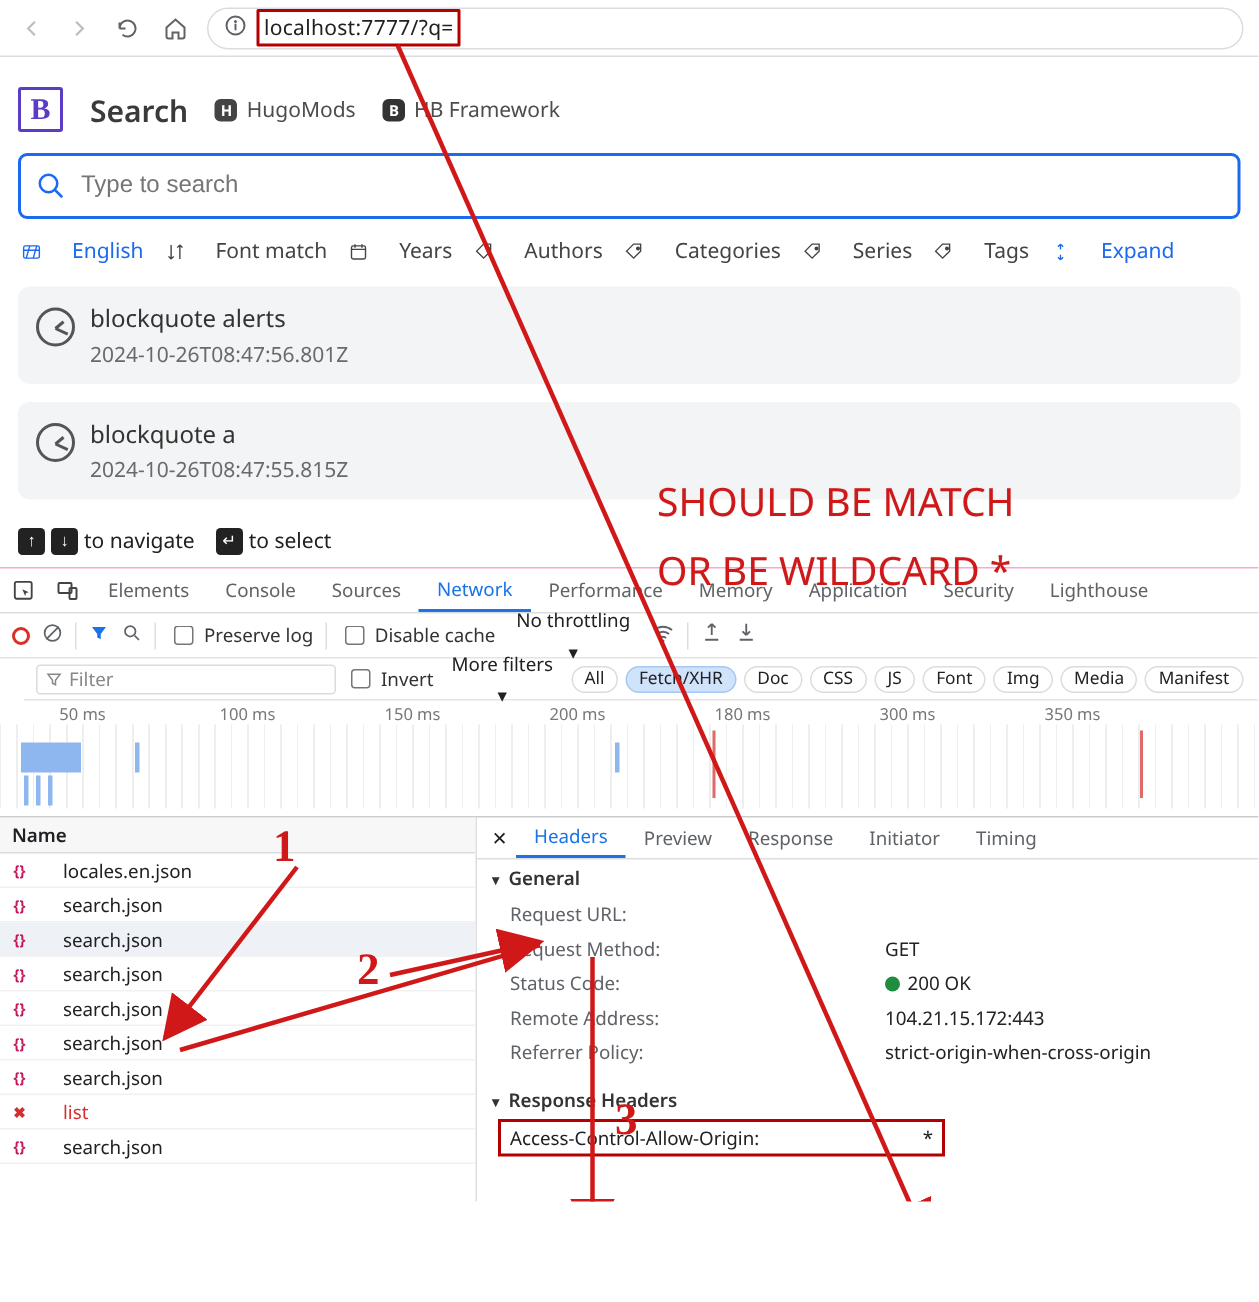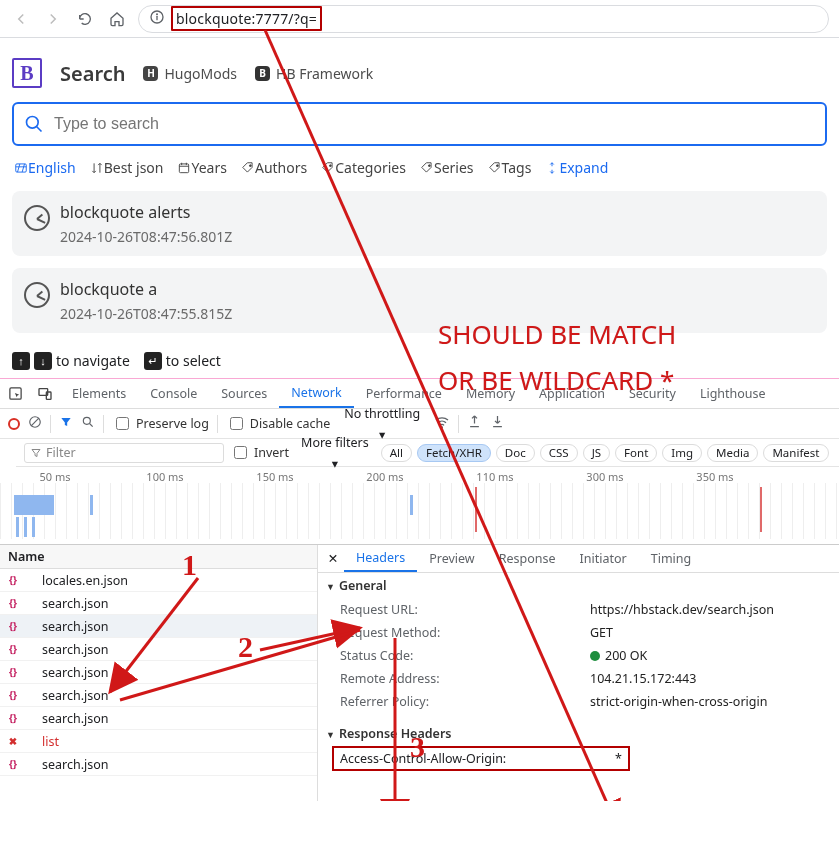--- a/index.html
+++ b/index.html
@@ -90,21 +90,21 @@
     flex: 1; border: none; outline: none;
     font-size: 16px; color: #a21caf;
   }
   
   .filter-row {
     display: flex; align-items: center; gap: 14px;
     padding: 12px 2px 14px 2px;
     font-size: 14px;
     color: #444;
   }
-  .filter-item { display: flex; align-items: center; gap: 0; }
+  .filter-item { display: flex; align-items: center; gap: 20px; }
   .filter-item.blue { color: #1b6af0; }
   .ico { width: 14px; height: 14px; display:inline-flex; align-items:center; justify-content:center; }
   .ico svg { width: 14px; height: 14px; stroke: currentColor; fill: none; stroke-width: 1.6; }
   
   .result-card {
     display: flex; align-items: flex-start; gap: 10px;
     background: #f3f4f5;
     border-radius: 8px;
     padding: 10px 12px;
     margin-bottom: 12px;
@@ -337,21 +337,21 @@
       </svg>
   </div>
   <div class="omnibox">
     <span>
       <svg viewBox="0 0 24 24" width="16" height="16">
           <circle cx="12" cy="12" r="9" fill="none" stroke="#5f6368" stroke-width="2"></circle>
           <line x1="12" y1="8" x2="12" y2="8" stroke="#5f6368" stroke-width="3" stroke-linecap="round"></line>
           <line x1="12" y1="11" x2="12" y2="16" stroke="#5f6368" stroke-width="2" stroke-linecap="round"></line>
         </svg>
     </span>
-    <span class="url-text url-highlight">blockquote:7777/?q=</span>
+    <span class="url-text url-highlight">localhost:7777/?q=</span>
   </div>
 </div>
 
 <div class="page-wrap">
   <div class="brand-row">
     <div class="brand-logo">B</div>
     <div class="brand-title">Search</div>
     <div class="brand-link">
       <span class="dot">H</span>
       <span>HugoMods</span>
@@ -379,21 +379,21 @@
           </svg>
         </span>
       <span>English</span>
     </div>
     <div class="filter-item">
       <span class="ico">
           <svg viewBox="0 0 24 24">
             <path d="M7 4v16M7 20l-3-3M7 20l3-3M17 20V4M17 4l-3 3M17 4l3 3"></path>
           </svg>
         </span>
-      <span>Best json</span>
+      <span>Font match</span>
     </div>
     <div class="filter-item">
       <span class="ico">
           <svg viewBox="0 0 24 24">
             <rect x="4" y="5" width="16" height="15" rx="2"></rect>
             <path d="M4 9h16M8 3v4M16 3v4"></path>
           </svg>
         </span>
       <span>Years</span>
     </div>
@@ -577,21 +577,21 @@
         <span class="pill">Manifest</span>
       </div>
   </div>
 
   <div class="dt-timeline">
     <div class="tick-row" id="ticks">
         <span>50 ms</span>
         <span>100 ms</span>
         <span>150 ms</span>
         <span>200 ms</span>
-        <span>110 ms</span>
+        <span>180 ms</span>
         <span>300 ms</span>
         <span>350 ms</span>
       </div>
     <div class="tick-lines"></div>
     <div class="bar-thick"></div>
     <div class="bar-thin" style="top:50px; left:16px"></div>
     <div class="bar-thin" style="top:50px; left:24px"></div>
     <div class="bar-thin" style="top:50px; left:32px"></div>
     <div class="bar-thin" style="top:28px; left:90px"></div>
     <div class="bar-thin" style="top:28px; left:410px"></div>
@@ -648,21 +648,20 @@
             <div class="net-r-tab active">Headers</div>
             <div class="net-r-tab">Preview</div>
             <div class="net-r-tab">Response</div>
             <div class="net-r-tab">Initiator</div>
             <div class="net-r-tab">Timing</div>
           </div>
       </div>
       <div class="sect-title triangle">General</div>
       <div class="kv">
           <span class="k">Request URL:</span>
-          <span class="v">https://hbstack.dev/search.json</span>
         </div>
       <div class="kv">
           <span class="k">Request Method:</span>
           <span class="v">GET</span>
         </div>
       <div class="kv">
           <span class="k">Status Code:</span>
           <span class="v"><span class="status-dot"></span><span>200 OK</span></span>
         </div>
       <div class="kv">

